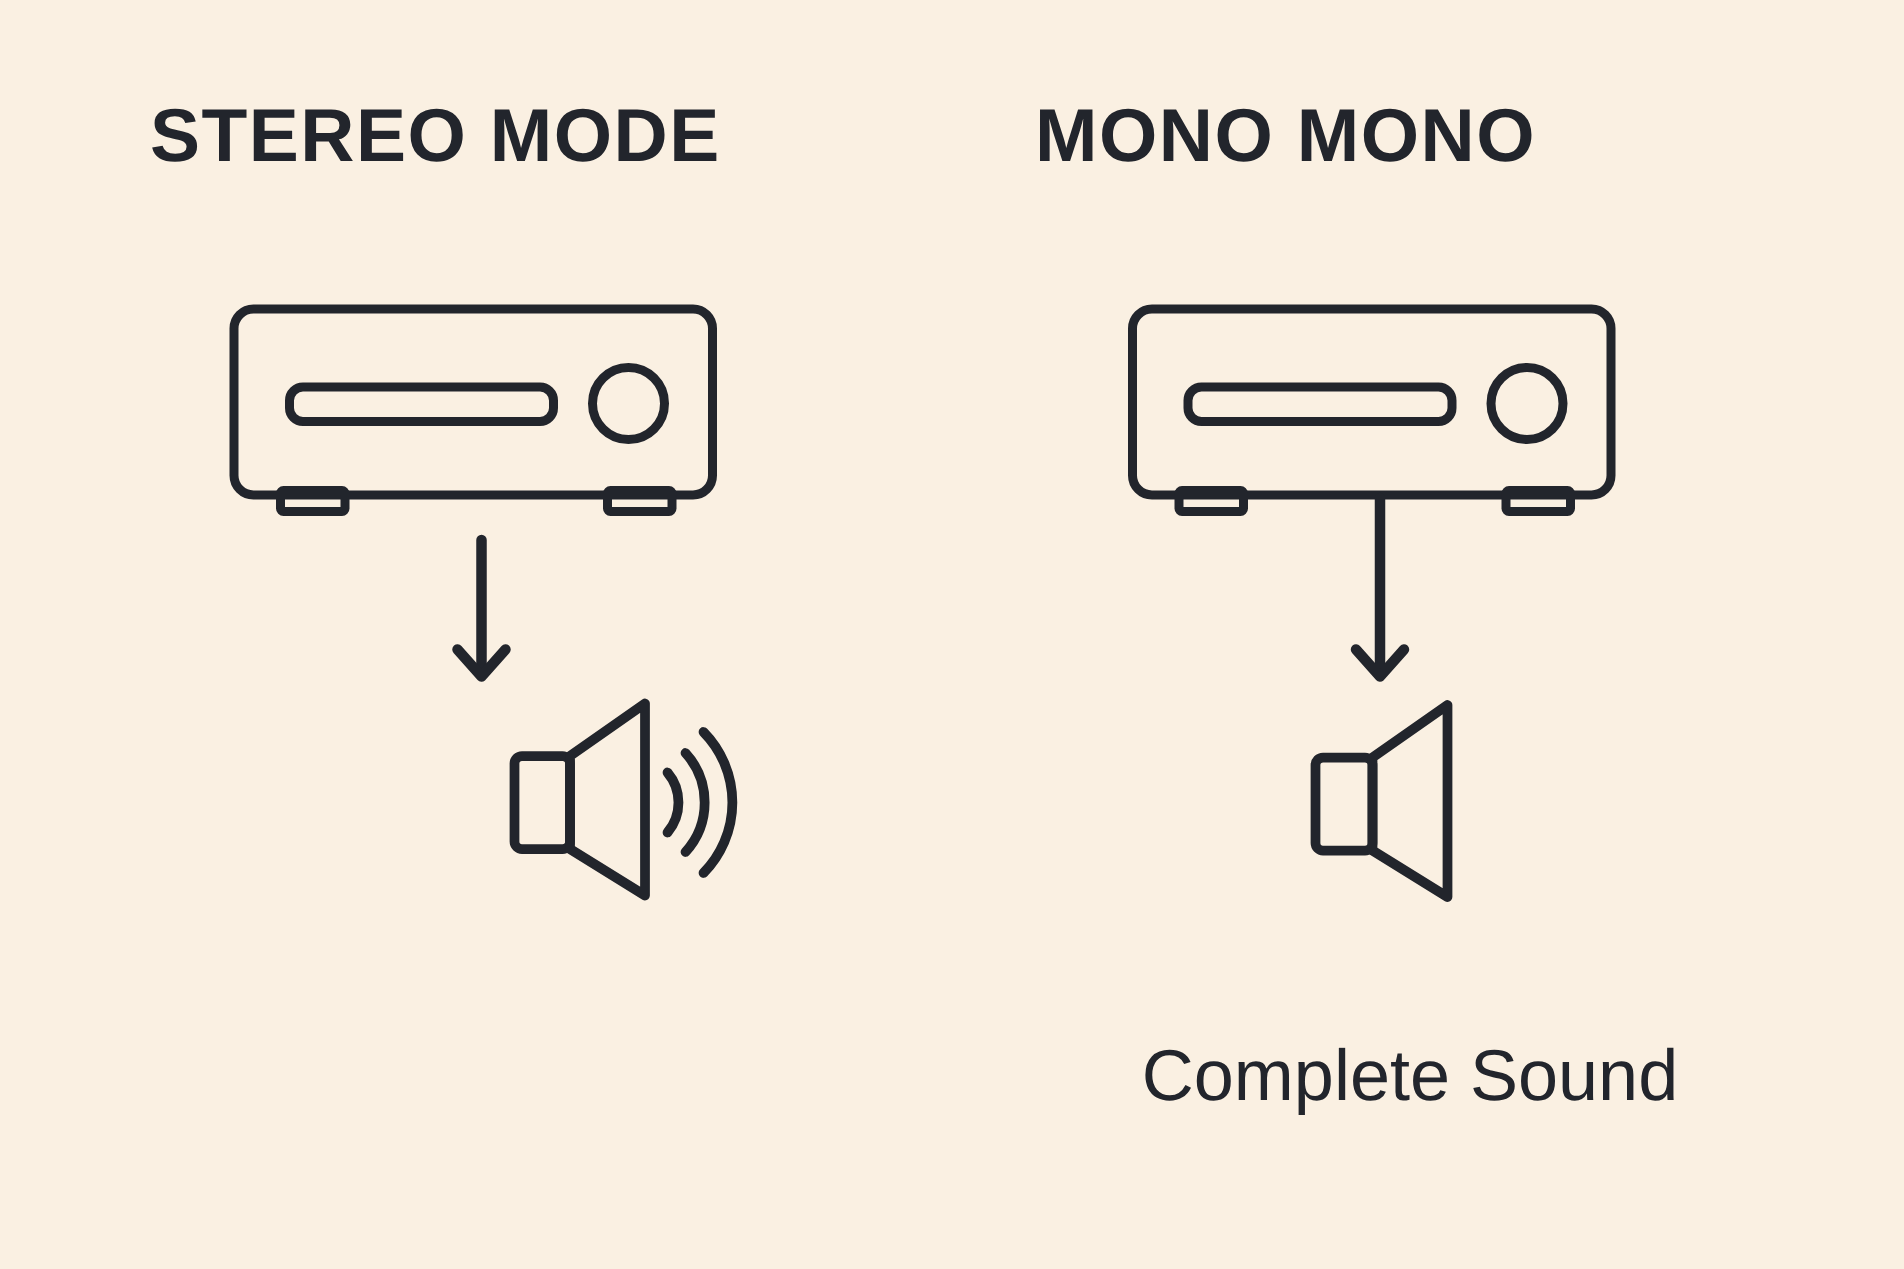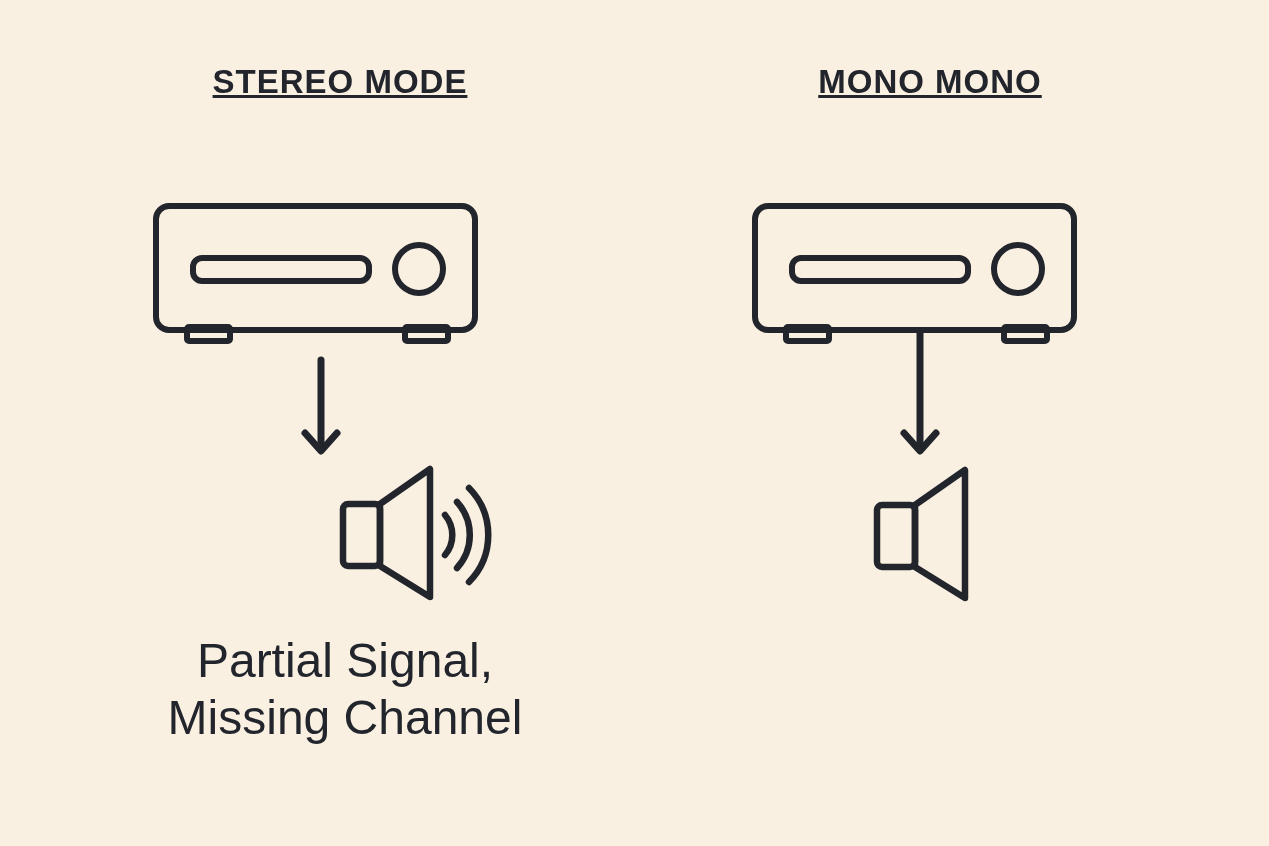--- a/index.html
+++ b/index.html
@@ -15,28 +15,27 @@
     overflow: hidden;
   }
   .stage {
     position: relative;
     width: 1269px;
     height: 846px;
     background: var(--background);
   }
   .abs { position: absolute; }
   .title {
-    font-size: 33px;
+    font-size: 50px;
     font-weight: 700;
     letter-spacing: 1px;
-    text-align: center;
+    text-align: left;
     line-height: 1;
     color: var(--ink);
     white-space: nowrap;
-    text-decoration: underline;
   }
   .caption {
     font-size: 48px;
     font-weight: 500;
     text-align: center;
     line-height: 57px;
     color: var(--ink);
     white-space: nowrap;
   }
   svg.icon { display: block; overflow: visible; }
@@ -80,22 +79,21 @@
 
     <svg class="abs icon stereo-speaker" width="156" height="140" viewBox="0 0 156 140">
       <rect x="7" y="41" width="37" height="62" rx="5" stroke-width="6.5"></rect>
       <path d="M44 41 L94 6 L94 134 L44 103 Z" stroke-width="6.5" stroke-linejoin="round"></path>
       <path d="M109 52 A31 31 0 0 1 109 92" stroke-width="6.5" stroke-linecap="round"></path>
       <path d="M121 39 A49 49 0 0 1 121 105" stroke-width="6.5" stroke-linecap="round"></path>
       <path d="M133 25 A67 67 0 0 1 133 119" stroke-width="6.5" stroke-linecap="round"></path>
     </svg>
 
     <p class="abs caption stereo-caption">
-      <span>Partial Signal,</span><br>
-      <span>Missing Channel</span>
+      <br>
     </p>
   </section>
 
   <section>
     <h1 class="abs title mono-title">MONO MONO</h1>
 
     <svg class="abs icon mono-amp" width="325" height="142" viewBox="0 0 325 142">
       <rect x="3" y="3" width="319" height="124" rx="13" stroke-width="6"></rect>
       <rect x="40" y="55" width="176" height="23" rx="9" stroke-width="6"></rect>
       <circle cx="266" cy="66" r="24" stroke-width="6"></circle>
@@ -108,16 +106,17 @@
       <path d="M4 101 L20 119 L36 101" stroke-width="7" stroke-linecap="round" stroke-linejoin="round"></path>
     </svg>
 
     <svg class="abs icon mono-speaker" width="100" height="140" viewBox="0 0 100 140">
       <rect x="5" y="42" width="38" height="62" rx="5" stroke-width="6.5"></rect>
       <path d="M43 42 L93 7 L93 135 L43 104 Z" stroke-width="6.5" stroke-linejoin="round"></path>
     </svg>
 
     <p class="abs caption mono-caption">
       <br>
+      <span>Complete Sound</span>
     </p>
   </section>
 
 </div>
 
 </body></html>

